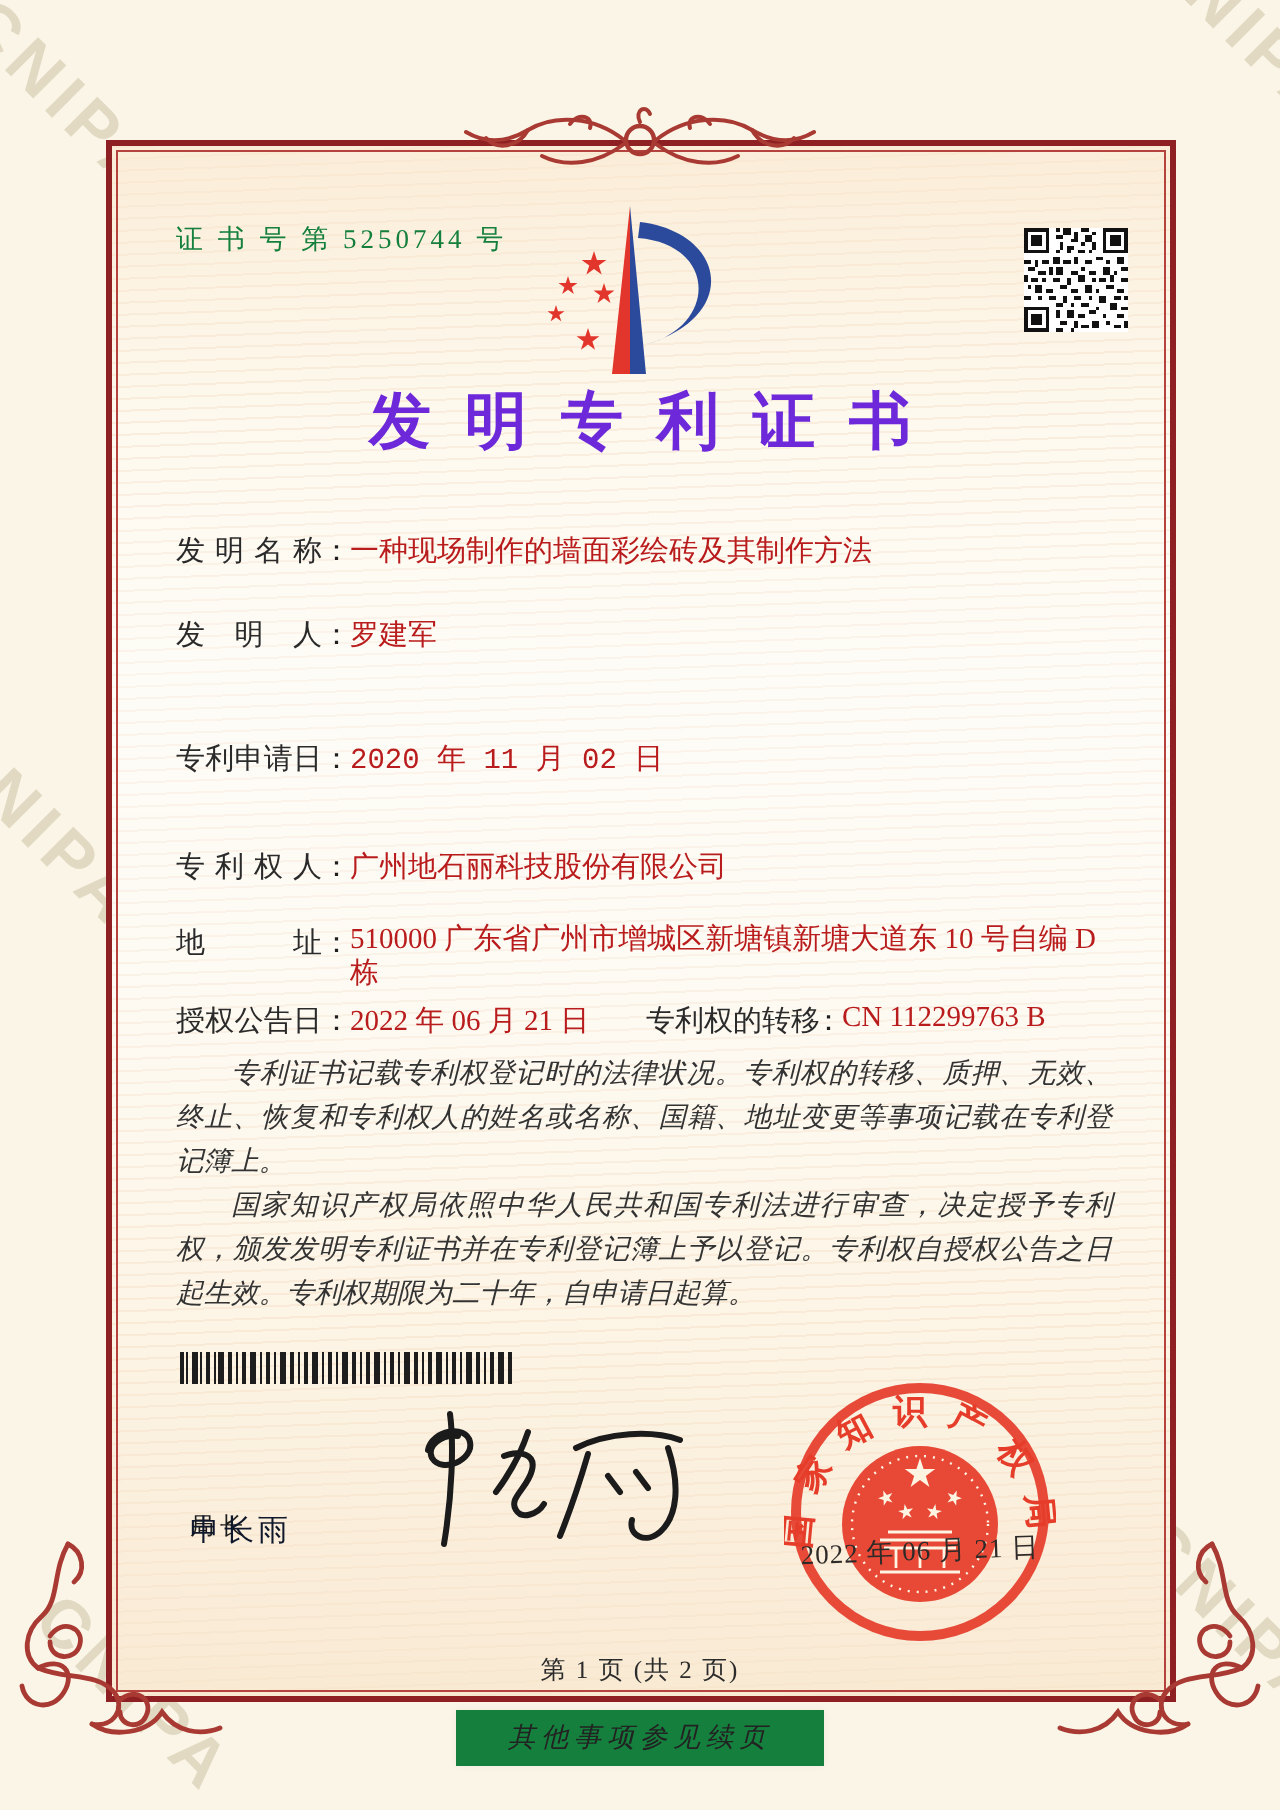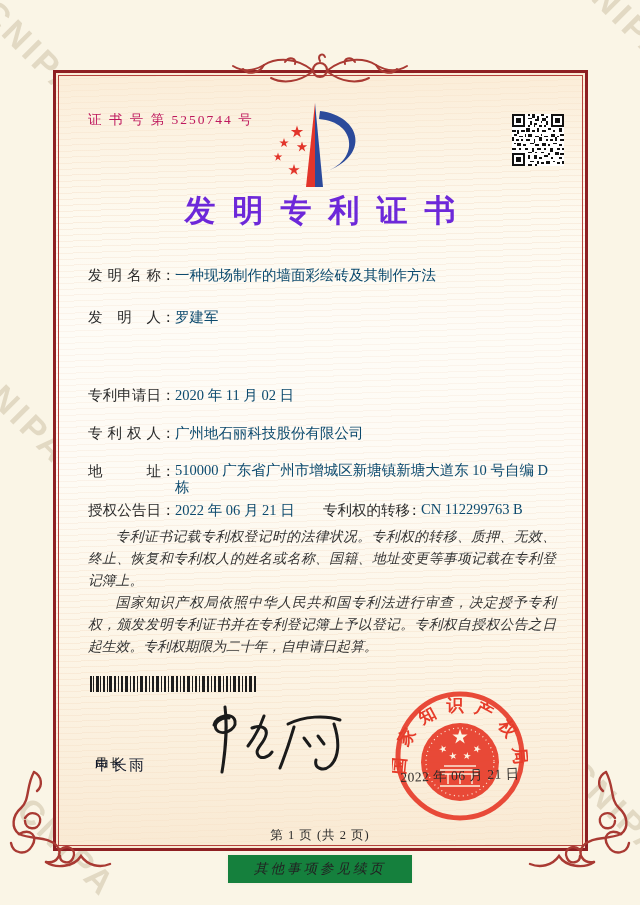--- a/index.html
+++ b/index.html
@@ -39,42 +39,42 @@
   .frame-inner{
     position:absolute;inset:2px;
     border:1px solid #b5423c;
   }
 
   .crest{position:absolute;left:50%;top:50px;transform:translateX(-50%);}
   .flourish{position:absolute;}
 
   .cert-no{
     position:absolute;left:88px;top:111px;
-    font-size:13.5px;letter-spacing:2px;color:#be185d;
+    font-size:13.5px;letter-spacing:2px;color:#15803d;
   }
 
   .logo{position:absolute;left:265px;top:99px;}
   .qr{position:absolute;left:512px;top:114px;}
 
   .title{
     position:absolute;left:0;top:190px;width:640px;
     text-align:center;
     font-size:31px;font-weight:bold;color:#6d28d9;
     letter-spacing:17px;text-indent:17px;
   }
 
   .row{position:absolute;left:88px;font-size:14.5px;color:#1f1f1f;white-space:nowrap;}
   .lab{
     display:inline-block;width:73px;vertical-align:top;
     text-align:justify;text-align-last:justify;
     color:#2a2a2a;
   }
   .lab2{width:84px;}
   .colon{display:inline-block;width:14px;vertical-align:top;}
-  .val{display:inline-block;vertical-align:top;color:#0c4a6e;}
+  .val{display:inline-block;vertical-align:top;color:#b91c1c;}
   .val-wrap{white-space:normal;width:386px;line-height:17px;}
   .grant2{position:absolute;left:235px;top:0;}
 
   .paras{
     position:absolute;left:88px;top:526px;width:468px;
     font-size:13.8px;line-height:22px;color:#333;
     font-style:italic;
     text-align:justify;
   }
   .paras p{margin:0;text-indent:2em;}
@@ -186,21 +186,21 @@
   </svg>
 
   <div class="title">发明专利证书</div>
 
   <div class="row" style="top:266px;">
     <span class="lab">发明名称</span><span class="colon">：</span><span class="val">一种现场制作的墙面彩绘砖及其制作方法</span>
   </div>
   <div class="row" style="top:308px;">
     <span class="lab">发明人</span><span class="colon">：</span><span class="val">罗建军</span>
   </div>
-  <div class="row" style="top:386px;">
+  <div class="row" style="top:370px;font-family:Liberation Mono, monospace;">
     <span class="lab">专利申请日</span><span class="colon">：</span><span class="val">2020 年 11 月 02 日</span>
   </div>
   <div class="row" style="top:424px;">
     <span class="lab">专利权人</span><span class="colon">：</span><span class="val">广州地石丽科技股份有限公司</span>
   </div>
   <div class="row" style="top:462px;">
     <span class="lab">地址</span><span class="colon">：</span><span class="val val-wrap">510000 广东省广州市增城区新塘镇新塘大道东 10 号自编 D栋</span>
   </div>
   <div class="row" style="top:501px;">
     <span class="lab">授权公告日</span><span class="colon">：</span><span class="val">2022 年 06 月 21 日</span>

